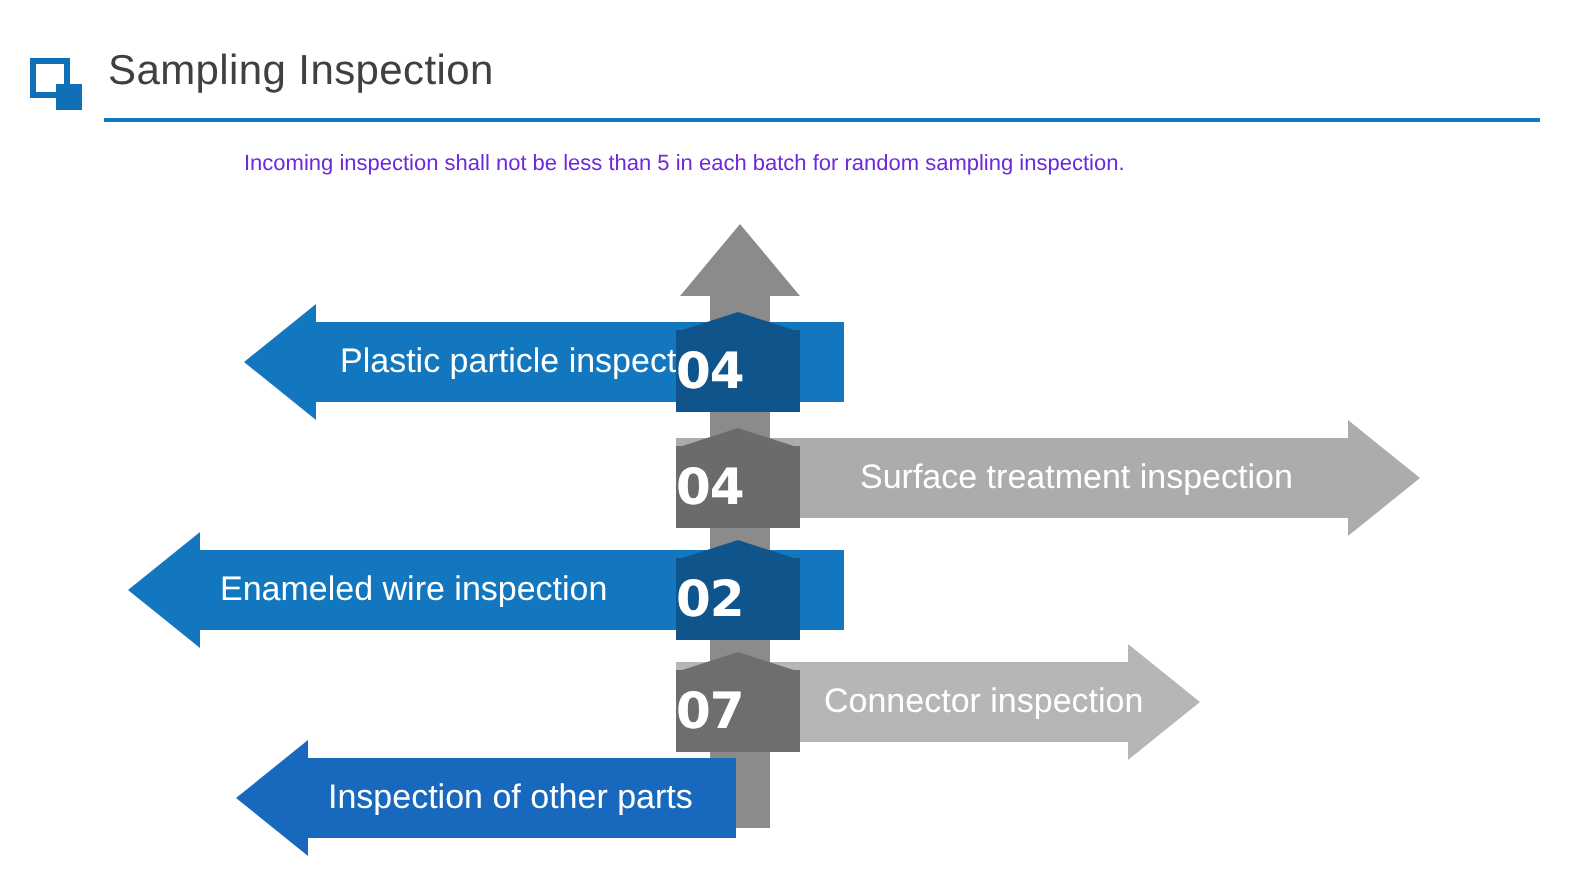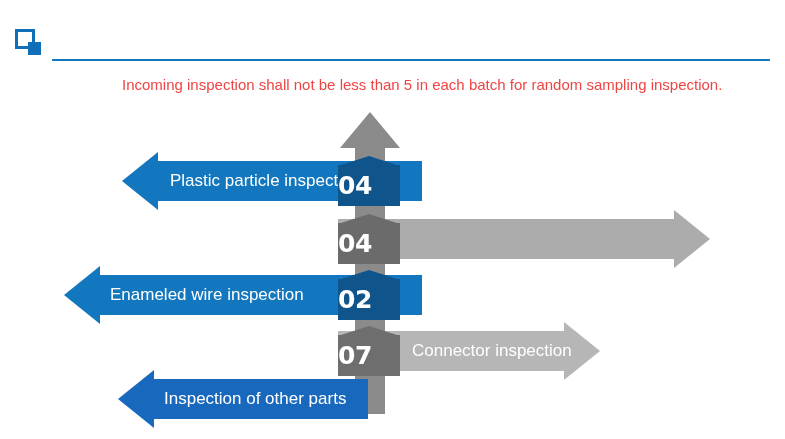--- a/index.html
+++ b/index.html
@@ -66,22 +66,22 @@
     top: 59px;
     width: 718px;
     height: 2px;
     background: #1379BE;
   }
 
   #subtitle {
     position: absolute;
     left: 122px;
     top: 76px;
-    font-size: 15px;
-    color: #ef4444;
+    font-size: 11px;
+    color: #6d28d9;
     white-space: nowrap;
   }
 
   
   #vertical-arrow {
     position: absolute;
     left: 340px;
     top: 112px;
     width: 60px;
     height: 302px;
@@ -192,20 +192,21 @@
 </head>
 <body>
 
 <div id="slide">
 
   <div id="header-icon">
     <div class="sq-outline"></div>
     <div class="sq-fill"></div>
   </div>
 
+  <div id="page-title">Sampling Inspection</div>
   <div id="title-rule"></div>
 
   <div id="subtitle">Incoming inspection shall not be less than 5 in each batch for random sampling inspection.</div>
 
   <div id="vertical-arrow">
     <div class="v-shaft"></div>
     <div class="v-head"></div>
   </div>
 
   <div class="row" id="row-04" style="left:122px; top:152px; width:300px;">
@@ -218,20 +219,21 @@
       <div class="peak" style="border-bottom-color:#10548C;"></div>
       <div class="body" style="background:#10548C;"></div>
       <div class="num">04</div>
     </div>
   </div>
 
   <div class="row" id="row-03" style="left:338px; top:210px; width:372px;">
     <div class="arrow right" style="left:0; width:372px;">
       <div class="shaft" style="left:0; width:336px; background:#ACACAC;"></div>
       <div class="head" style="border-left:36px solid #ACACAC;"></div>
+      <div class="label" style="left:92px;">Surface treatment  inspection</div>
     </div>
     <div class="banner" style="left:0px; top:4px;">
       <div class="peak" style="border-bottom-color:#6B6B6B;"></div>
       <div class="body" style="background:#6B6B6B;"></div>
       <div class="num">04</div>
     </div>
   </div>
 
   <div class="row" id="row-02" style="left:64px; top:266px; width:358px;">
     <div class="arrow left" style="left:0; width:358px;">

